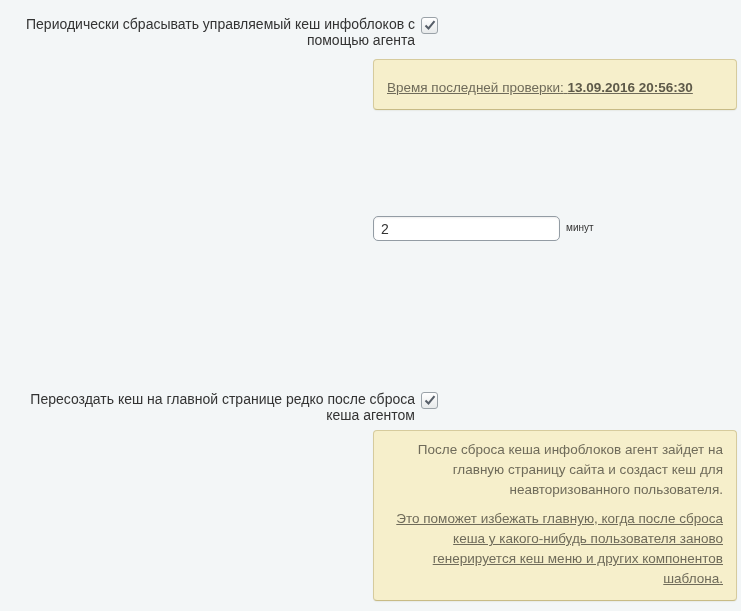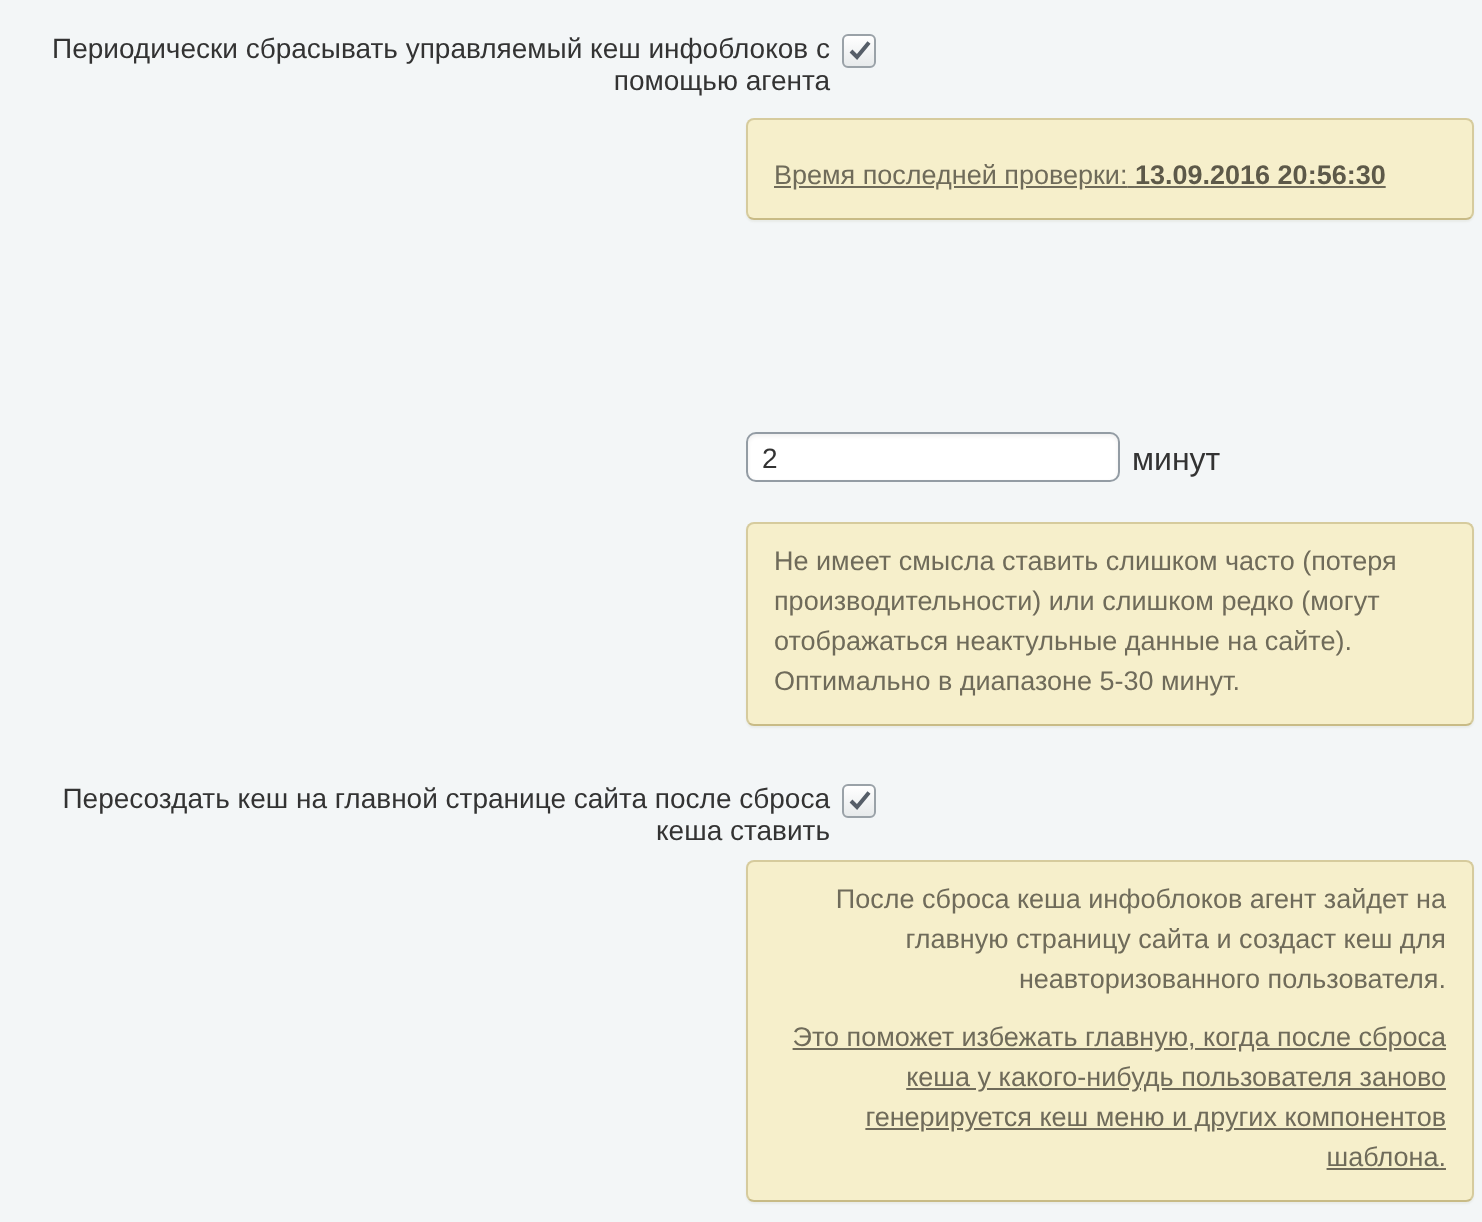--- a/index.html
+++ b/index.html
@@ -69,21 +69,21 @@
     font-family: "Liberation Sans", sans-serif;
     font-size: 14px;
     color: #333333;
     padding: 0 7px;
     box-shadow: inset 0 1px 2px rgba(0,0,0,0.07);
     outline: none;
   }
   .suffix {
     position: absolute;
     color: #333333;
-    font-size: 16px;
+    font-size: 10px;
   }
 </style>
 </head>
 <body>
 
 <div class="page">
 
   <div class="field-label" style="left:10px; top:16px; width:405px;">Периодически сбрасывать управляемый кеш инфоблоков с помощью агента</div>
 
   <div class="checkbox" style="left:421px; top:17px;" role="checkbox" aria-checked="true">
@@ -97,25 +97,22 @@
       <span>Время последней проверки:</span>
       <span class="bold-value">13.09.2016 20:56:30</span>
     </p>
   </div>
 
 
   <input class="input-text" type="text" value="2" style="">
 
   <div class="suffix" style="left:566px; top:222px;">минут</div>
 
-  <div class="hint" style="top:261px;">
-    <p>Не имеет смысла ставить слишком часто (потеря производительности) или слишком редко (могут отображаться неактульные данные на сайте). Оптимально в диапазоне 5-30 минут.</p>
-  </div>
 
-  <div class="field-label" style="left:10px; top:391px; width:405px;">Пересоздать кеш на главной странице сайта после сброса кеша ставить</div>
+  <div class="field-label" style="left:10px; top:391px; width:405px;">Пересоздать кеш на главной странице редко после сброса кеша агентом</div>
 
   <div class="checkbox" style="left:421px; top:392px;" role="checkbox" aria-checked="true">
     <svg width="12" height="11" viewBox="0 0 12 11">
       <path d="M1.5 5.5 L4.5 8.5 L10.5 1.2" fill="none" stroke="#565e68" stroke-width="2"></path>
     </svg>
   </div>
 
   <div class="hint" style="top:430px;text-align:right;">
     <p>После сброса кеша инфоблоков агент зайдет на главную страницу сайта и создаст кеш для неавторизованного пользователя.</p>
     <p class="second">Это поможет избежать главную, когда после сброса кеша у какого-нибудь пользователя заново генерируется кеш меню и других компонентов шаблона.</p>

